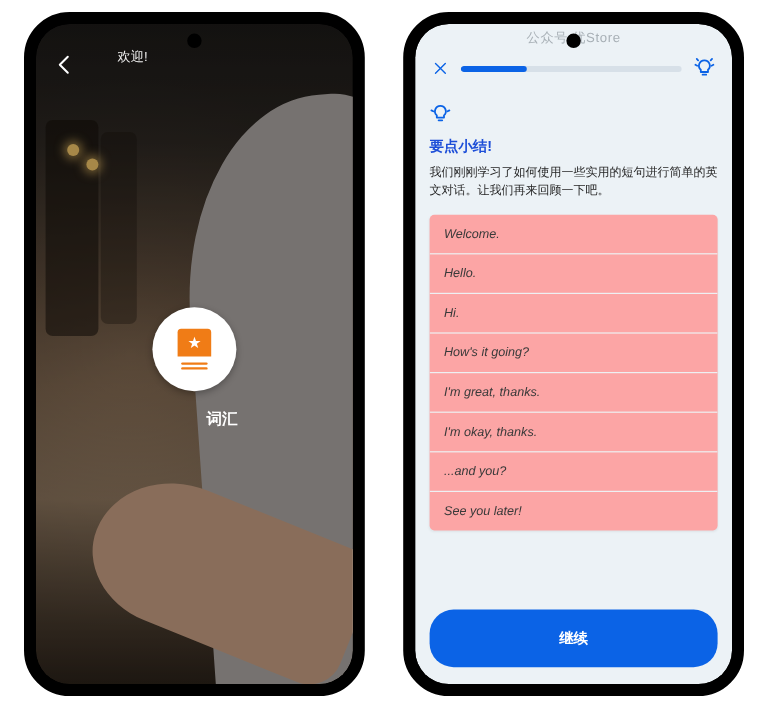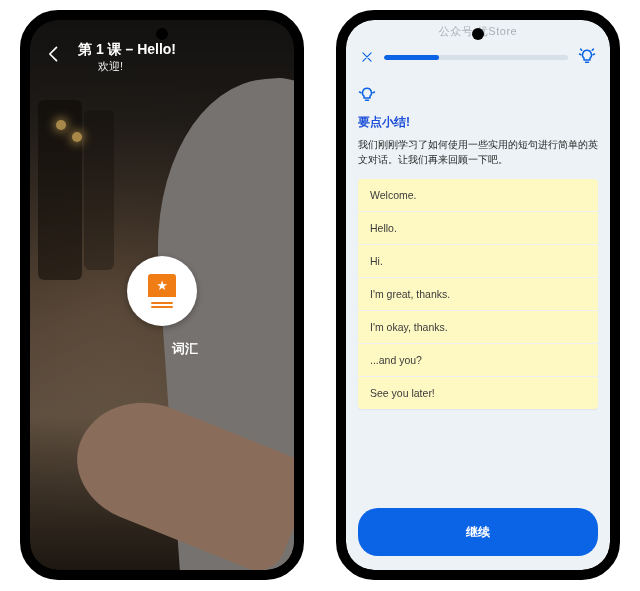--- a/index.html
+++ b/index.html
@@ -218,24 +218,25 @@
     margin-bottom: 6px;
   }
   .section-desc {
     color: #262626;
     font-size: 10px;
     line-height: 15px;
     margin-bottom: 12px;
   }
 
   .card {
-    background: #fef9c3;
+    background: #fca5a5;
     border-radius: 4px;
     box-shadow: 0 1px 2px rgba(0,0,0,.06);
     overflow: hidden;
+    font-style: italic;
   }
   .row {
     padding: 10px 12px;
     font-size: 10.5px;
     color: #3a3a3a;
     border-bottom: 1px solid #eef0f2;
   }
   .row:last-child { border-bottom: none; }
 
   .continue-btn {
@@ -271,21 +272,20 @@
       <div class="overlay"></div>
     </div>
 
     <div class="lesson-header">
       <div class="back-arrow">
         <svg viewBox="0 0 24 24" width="20" height="20">
             <path class="stroke" style="stroke:#fff" d="M15 4l-8 8 8 8"></path>
           </svg>
       </div>
       <div class="lesson-titles">
-        <div class="lesson-title">第 1 课 – Hello!</div>
         <div class="lesson-subtitle">欢迎!</div>
       </div>
     </div>
 
     <div class="center-card">
       <div class="vocab-icon">
         <div class="book">
             <span class="star">★</span>
           </div>
         <div class="lines">
@@ -334,20 +334,21 @@
         </svg>
       </div>
 
       <div class="section-title">要点小结!</div>
       <div class="section-desc">我们刚刚学习了如何使用一些实用的短句进行简单的英文对话。让我们再来回顾一下吧。</div>
 
       <div class="card" id="phrase-card">
           <div class="row">Welcome.</div>
           <div class="row">Hello.</div>
           <div class="row">Hi.</div>
+          <div class="row">How's it going?</div>
           <div class="row">I'm great, thanks.</div>
           <div class="row">I'm okay, thanks.</div>
           <div class="row">...and you?</div>
           <div class="row">See you later!</div>
         </div>
     </div>
 
     <div class="continue-btn">
       <span>继续</span>
     </div>

